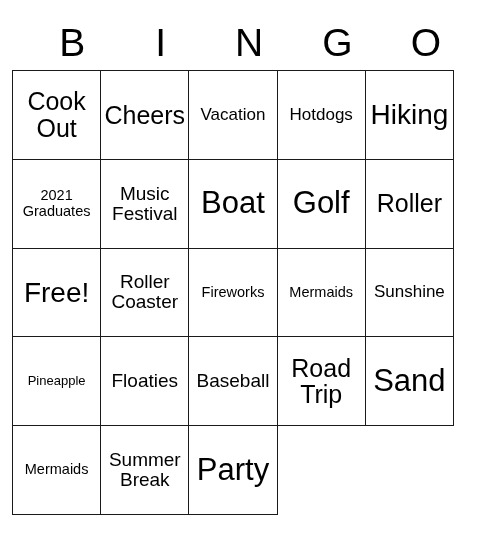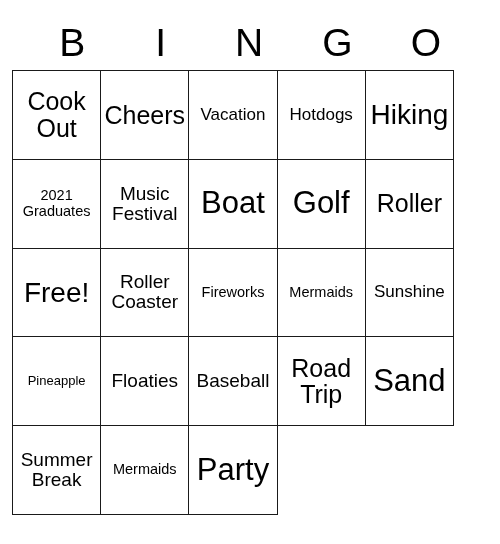--- a/index.html
+++ b/index.html
@@ -167,24 +167,24 @@
         <span class="cell-text sz-ml">Baseball</span>
       </div>
       <div class="bingo-cell">
         <span class="cell-text sz-xl">Road
 Trip</span>
       </div>
       <div class="bingo-cell">
         <span class="cell-text sz-xxxl">Sand</span>
       </div>
       <div class="bingo-cell">
+        <span class="cell-text sz-s">Mermaids</span>
+      </div>
+      <div class="bingo-cell">
         <span class="cell-text sz-ml">Summer
 Break</span>
-      </div>
-      <div class="bingo-cell">
-        <span class="cell-text sz-s">Mermaids</span>
       </div>
       <div class="bingo-cell">
         <span class="cell-text sz-xxxl">Party</span>
       </div>
     </div>
 
 </div>
 
 </body></html>

